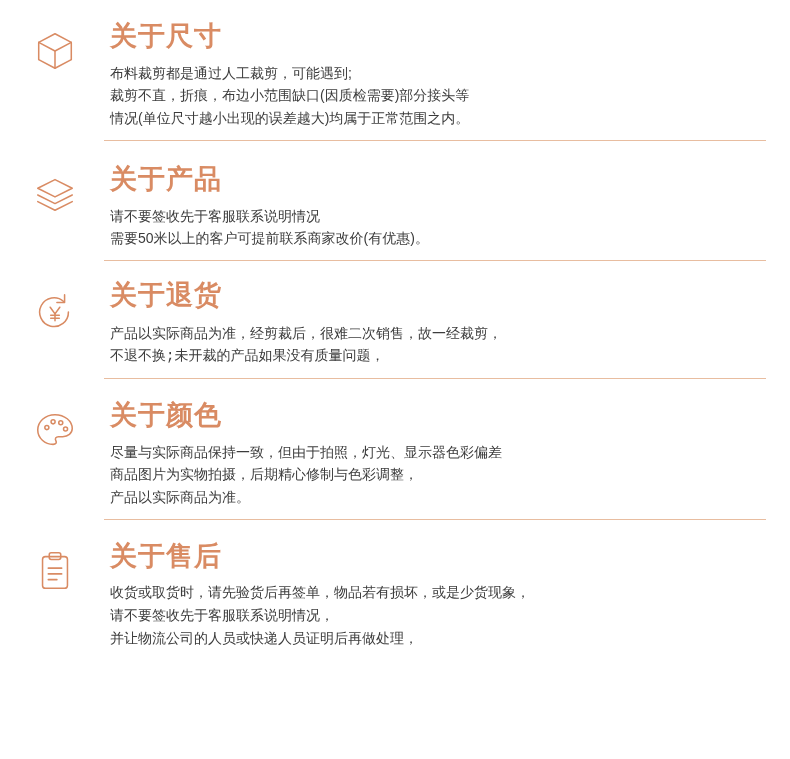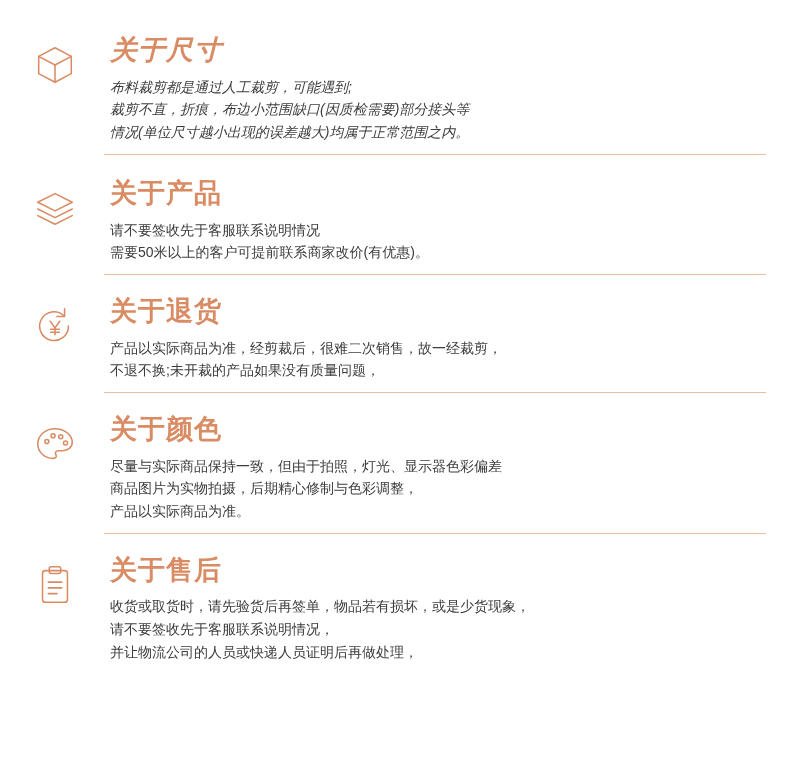--- a/index.html
+++ b/index.html
@@ -59,23 +59,23 @@
   .icon {
     width: 46px;
     height: 46px;
     display: block;
   }
   .icon svg {
     width: 46px;
     height: 46px;
     display: block;
   }
-  .s1 { padding-top: 28px; font-style: italic; }
+  .s1 { padding-top: 14px; }
   .s2 { padding-top: 6px; }
-  .s3 { padding-top: 4px; }
+  .s3 { padding-top: 4px; font-family: Liberation Mono, monospace; }
   .s4 { padding-top: 4px; }
   .s5 { padding-top: 4px; }
 </style>
 </head>
 <body>
 
 <div class="page">
 
   <div class="section s1">
     <div class="icon-col">

